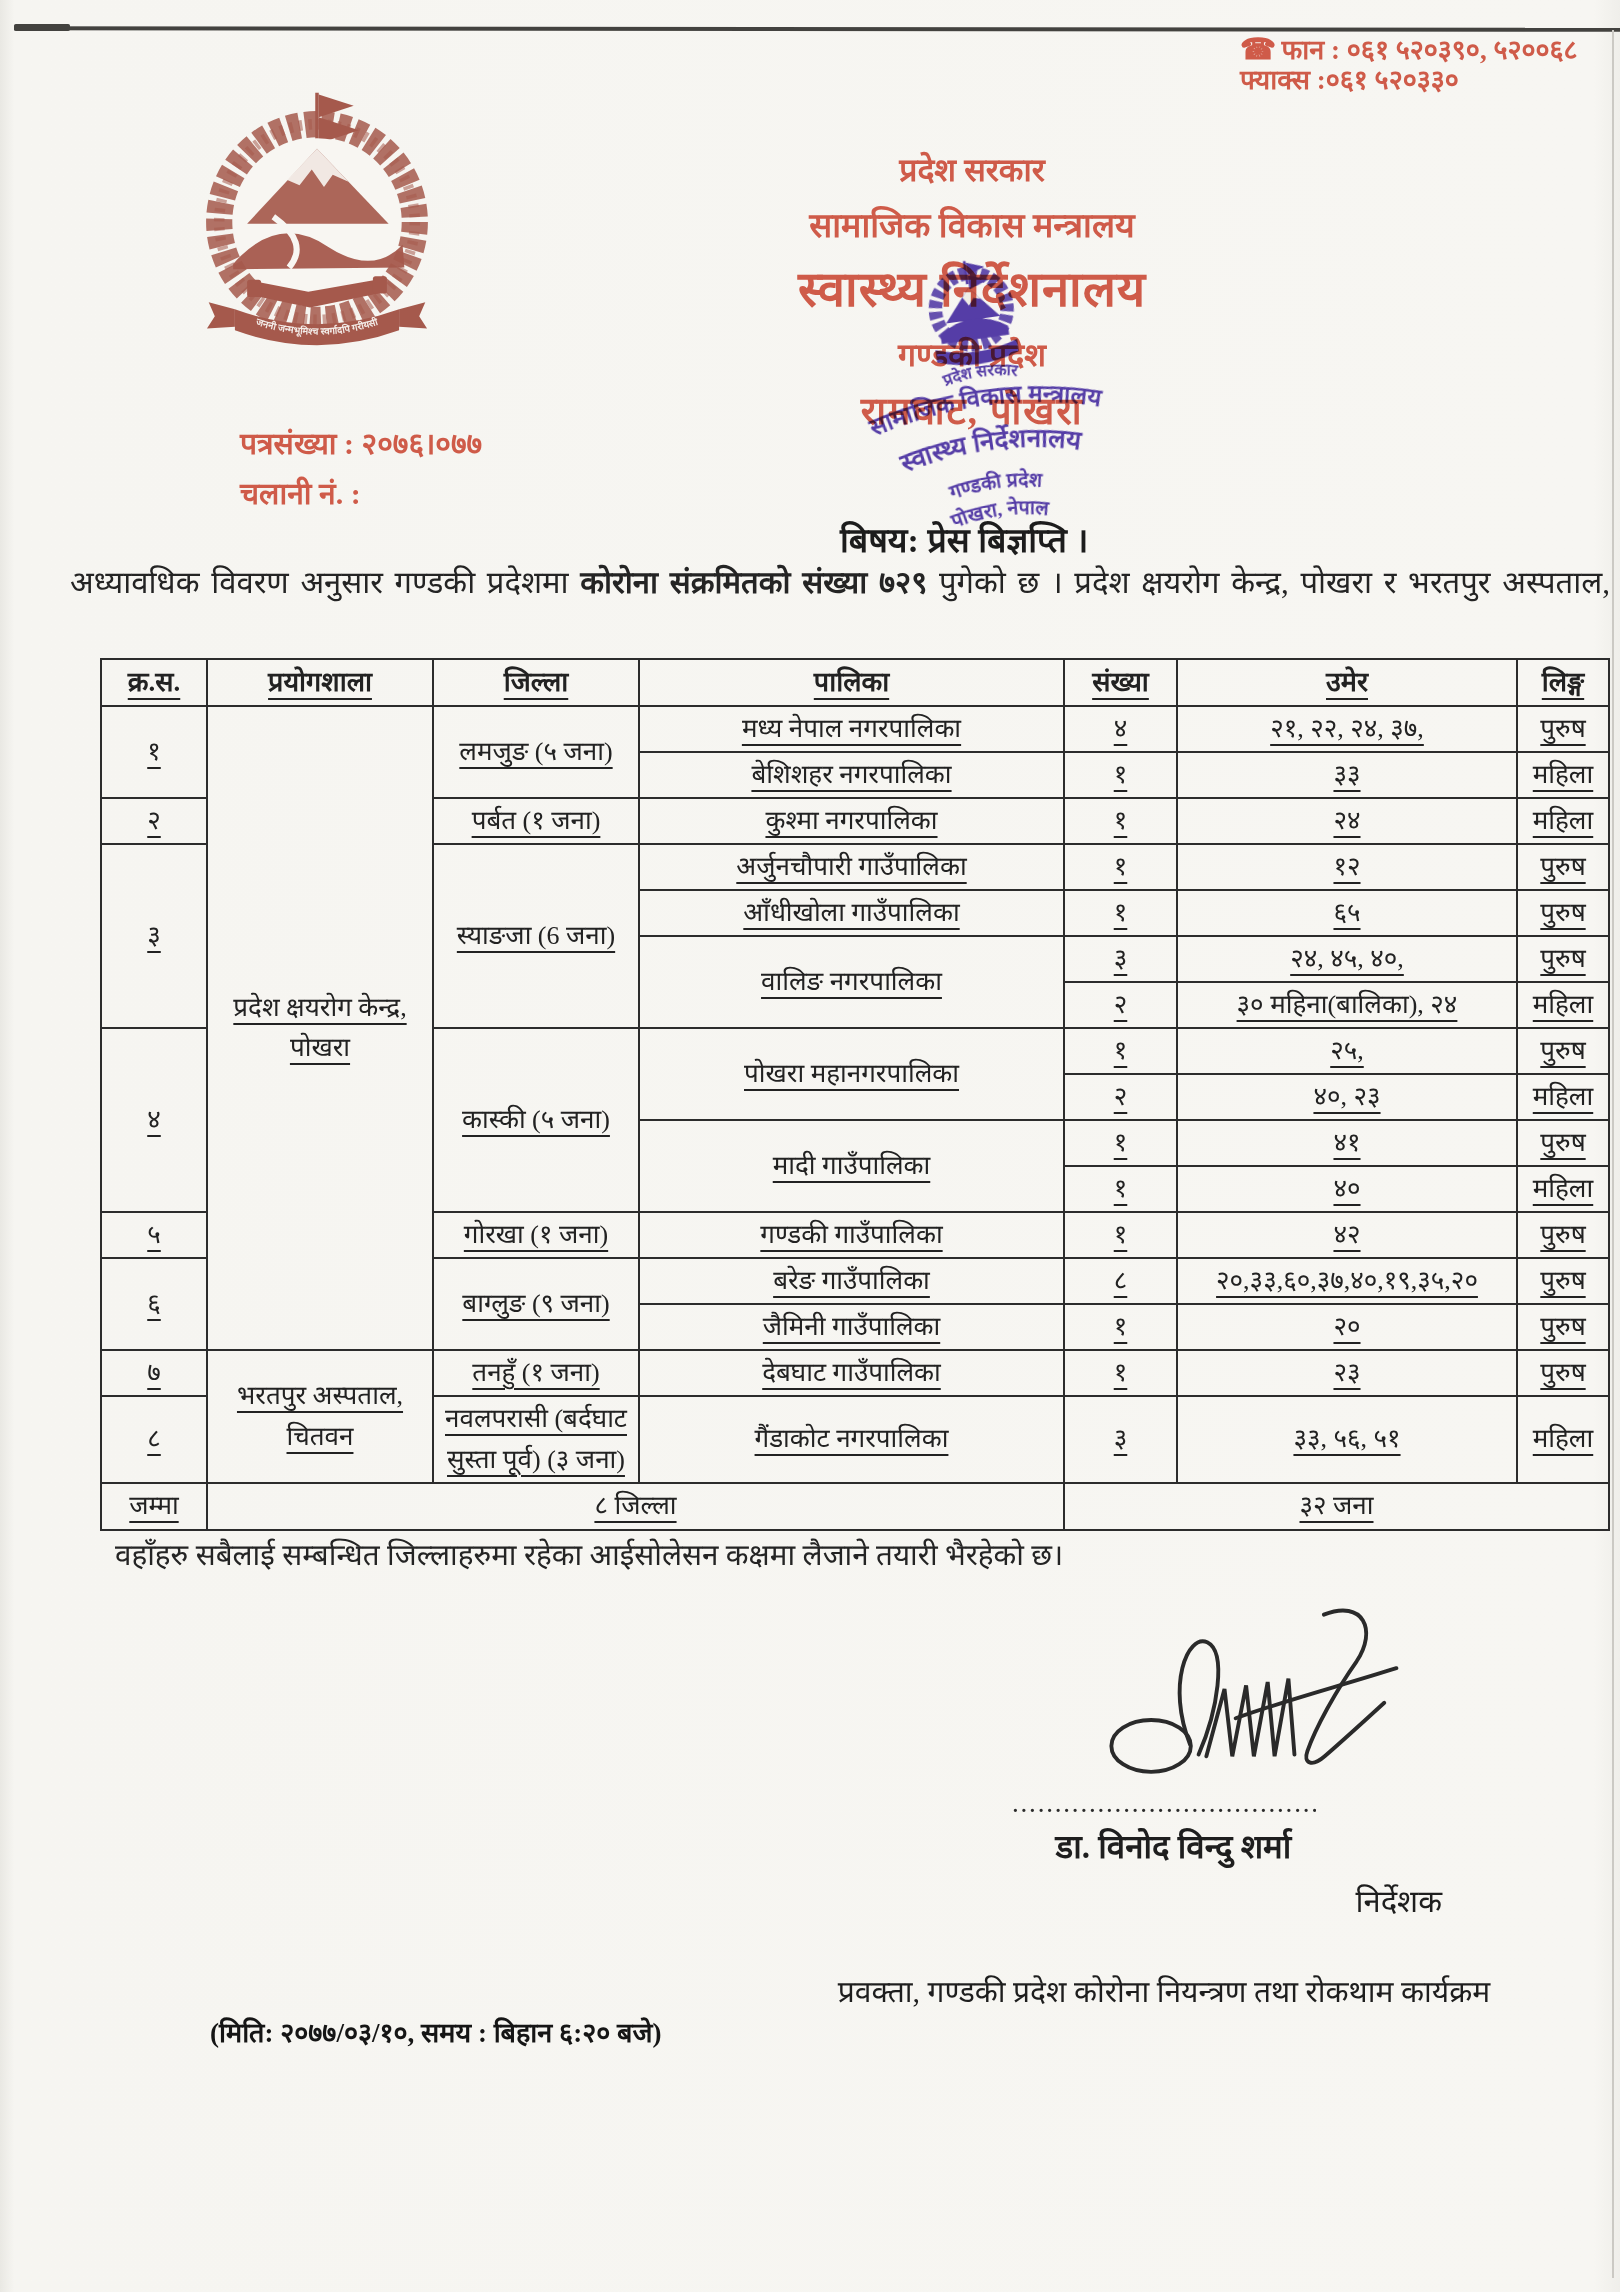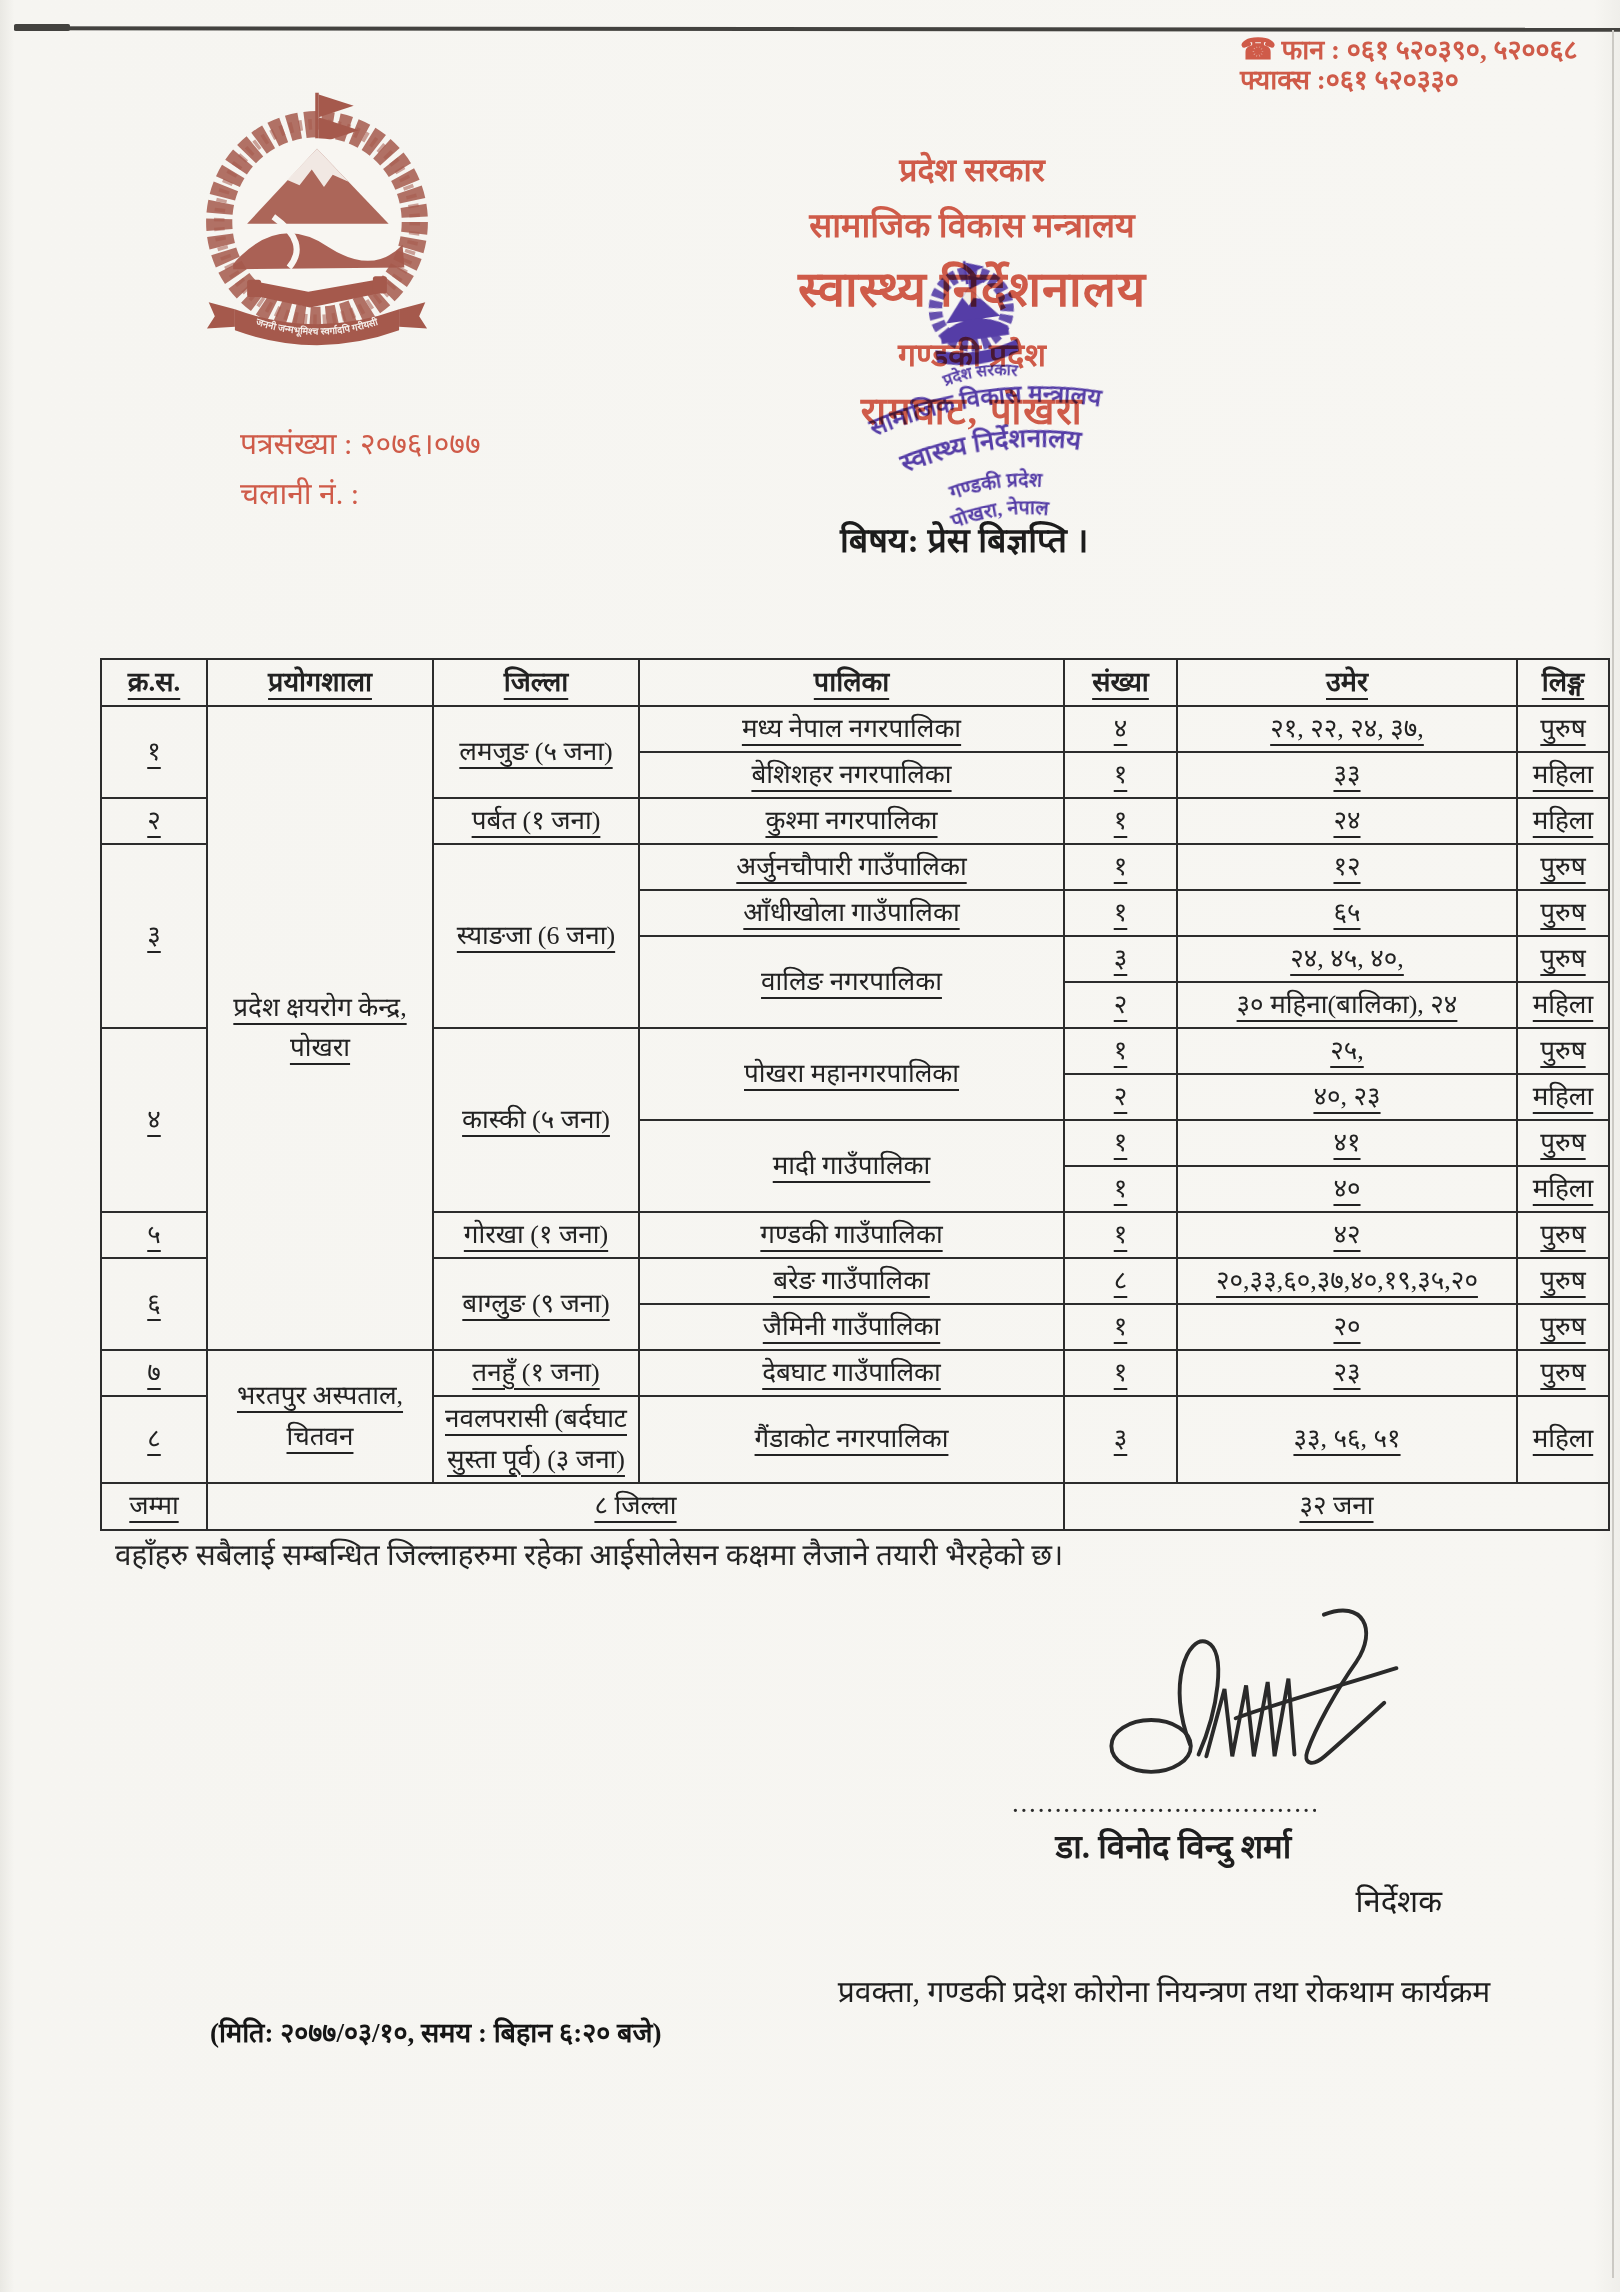--- a/index.html
+++ b/index.html
@@ -16,21 +16,21 @@
   
   .letterhead{position:absolute;left:663px;top:147px;width:618px;text-align:center;color:var(--letterhead_red);font-weight:bold;}
   .lh-gov{font-size:32px;}
   .lh-min{font-size:34px;margin-top:10.7px;}
   .lh-dir{font-size:49px;margin-top:7.2px;letter-spacing:0.9px;}
   .lh-prov{font-size:32px;margin-top:12.5px;}
   .lh-addr{font-size:38px;margin-top:7.2px;letter-spacing:1.8px;}
   
   .emblem{position:absolute;left:186px;top:84px;width:262px;height:262px;}
   
-  .refblock{position:absolute;left:240px;top:419px;color:var(--letterhead_red);font-weight:normal;font-size:30px;line-height:50px;white-space:nowrap;}
+  .refblock{position:absolute;left:240px;top:419px;color:var(--letterhead_red);font-weight:bold;font-size:30px;line-height:50px;white-space:nowrap;}
   
   .stamp{position:absolute;left:833px;top:258px;width:301px;height:276px;transform:rotate(-8deg);
          mix-blend-mode:multiply;opacity:.94;filter:blur(0.3px);}
   
   .subject{position:absolute;left:840px;top:516px;font-size:34px;font-weight:bold;color:#1c1c1c;white-space:nowrap;}
   
   .para{position:absolute;left:70px;top:553px;width:1540px;font-size:31px;line-height:60px;color:#242424;}
   .para .l1{text-align:justify;text-align-last:justify;}
   .para b{font-weight:bold;}
   
@@ -137,20 +137,21 @@
         <text font-size="29"><textPath href="#sa3" startOffset="50%" text-anchor="middle">स्वास्थ्य निर्देशनालय</textPath></text>
         <text font-size="22"><textPath href="#sa4" startOffset="50%" text-anchor="middle">गण्डकी प्रदेश</textPath></text>
         <text font-size="22"><textPath href="#sa5" startOffset="50%" text-anchor="middle">पोखरा, नेपाल</textPath></text>
       </g>
     </g>
   </svg>
 
   <div class="subject">बिषय: प्रेस बिज्ञप्ति ।</div>
 
   <div class="para">
+    <div class="l1"><span>अध्यावधिक विवरण अनुसार गण्डकी प्रदेशमा </span><b>कोरोना संक्रमितको संख्या ७२९</b><span> पुगेको छ । प्रदेश क्षयरोग केन्द्र, पोखरा र भरतपुर अस्पताल,</span></div>
   </div>
 
   <div class="tablewrap">
     <table>
       <colgroup>
         <col style="width:106px">
           <col style="width:226px">
           <col style="width:206px">
         <col style="width:425px">
           <col style="width:113px">

